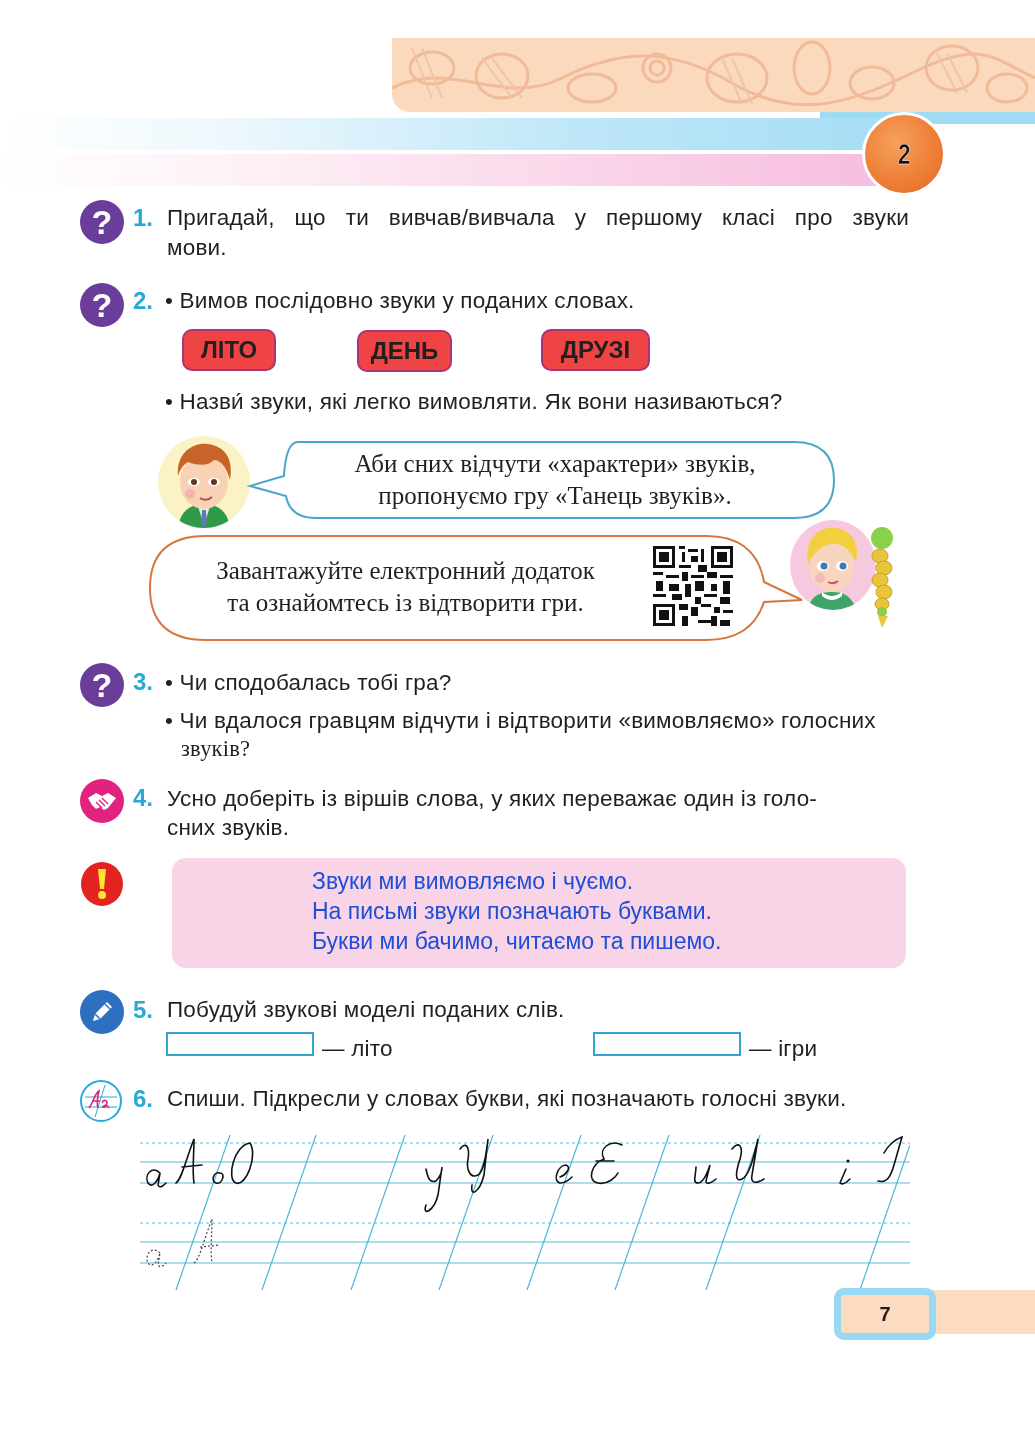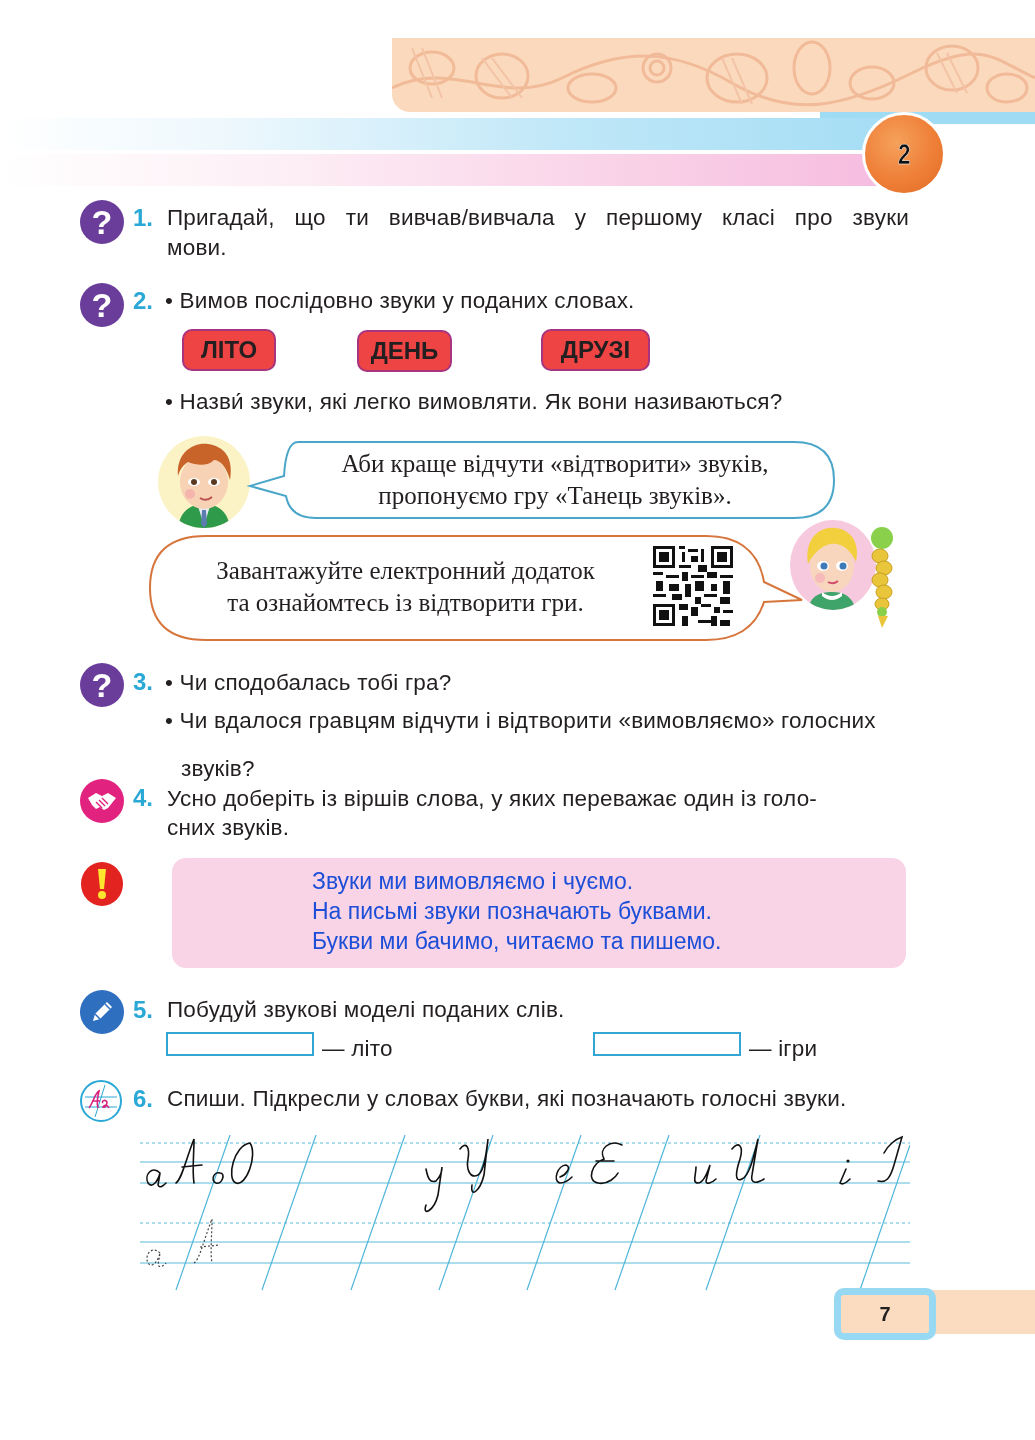--- a/index.html
+++ b/index.html
@@ -149,21 +149,21 @@
       <circle cx="36" cy="46" r="3" fill="#5a3a22"></circle>
     <ellipse cx="56" cy="46" rx="6" ry="4" fill="#fff"></ellipse>
       <circle cx="56" cy="46" r="3" fill="#5a3a22"></circle>
     <circle cx="32" cy="58" r="5" fill="#f5a8a8" opacity="0.7"></circle>
     <path d="M42 62 Q48 66 54 61" stroke="#b94d4d" stroke-width="2" fill="none"></path>
   </svg>
 </div>
 <svg class="abs" style="left:246px; top:438px;" width="592" height="84" viewBox="0 0 592 84">
   <path d="M52 4 L548 4 Q588 4 588 42 Q588 80 548 80 L70 80 Q44 80 40 58 L4 48 L38 38 Q40 4 52 4 Z" fill="#fff" stroke="#4aa6c9" stroke-width="2"></path>
 </svg>
-<div class="abs bubble-text" style="left:280px; top:448px; width:550px;">Аби краще відчути «відтворити» звуків,</div>
+<div class="abs bubble-text" style="left:280px; top:448px; width:550px;">Аби сних відчути «характери» звуків,</div>
 <div class="abs bubble-text" style="left:280px; top:480px; width:550px;">пропонуємо гру «Танець звуків».</div>
 
 <svg class="abs" style="left:146px; top:532px;" width="660" height="112" viewBox="0 0 660 112">
   <path d="M60 4 L560 4 Q610 4 618 50 L656 68 L618 70 Q606 108 560 108 L60 108 Q4 108 4 56 Q4 4 60 4 Z" fill="#fff" stroke="#d6763d" stroke-width="2"></path>
 </svg>
 <div class="abs bubble-text" style="left:168px; top:555px; width:475px;">Завантажуйте електронний додаток</div>
 <div class="abs bubble-text" style="left:168px; top:587px; width:475px;">та ознайомтесь із відтворити гри.</div>
 
 <div class="abs" style="left:653px; top:546px; width:80px; height:80px; background:#fff;">
   <svg width="80" height="80" viewBox="0 0 25 25" shape-rendering="crispEdges">
@@ -238,21 +238,21 @@
     <ellipse cx="20" cy="78" rx="7" ry="6"></ellipse>
   </g>
   <circle cx="20" cy="86" r="5" fill="#8ad04a"></circle>
   <path d="M16 90 L20 102 L26 90 Z" fill="#e8c53a"></path>
 </svg>
 
 <div class="abs task-icon icon-question" style="left:80px; top:663px;">?</div>
 <div class="abs task-num" style="left:133px; top:668px;">3.</div>
 <div class="abs task-text" style="left:165px; top:668px;">• Чи сподобалась тобі гра?</div>
 <div class="abs task-text" style="left:165px; top:706px;">• Чи вдалося гравцям відчути і відтворити «вимовляємо» голосних</div>
-<div class="abs task-text" style="left:181px; top:754px;">звуків?</div>
+<div class="abs task-text" style="left:181px; top:734px;font-family:Liberation Serif, serif;">звуків?</div>
 
 <div class="abs task-icon icon-handshake" style="left:80px; top:779px;">
   <svg width="32" height="22" viewBox="0 0 32 22">
     <path d="M2 8 L10 3 L16 6 L22 3 L30 8 L22 18 L18 20 L14 17 L10 19 L6 15 Z" fill="#fff"></path>
     <path d="M10 12 L16 18 M13 10 L19 16 M16 8 L22 14" stroke="#e1227f" stroke-width="1.4"></path>
   </svg>
 </div>
 <div class="abs task-num" style="left:133px; top:784px;">4.</div>
 <div class="abs task-text" style="left:167px; top:784px;">Усно доберіть із віршів слова, у яких переважає один із голо-</div>
 <div class="abs task-text" style="left:167px; top:813px;">сних звуків.</div>

